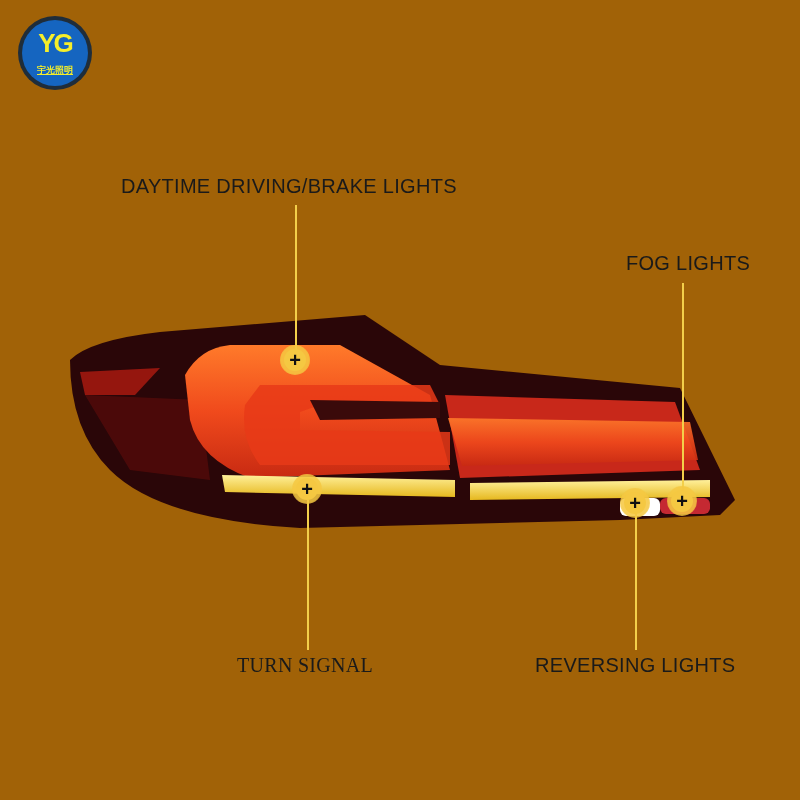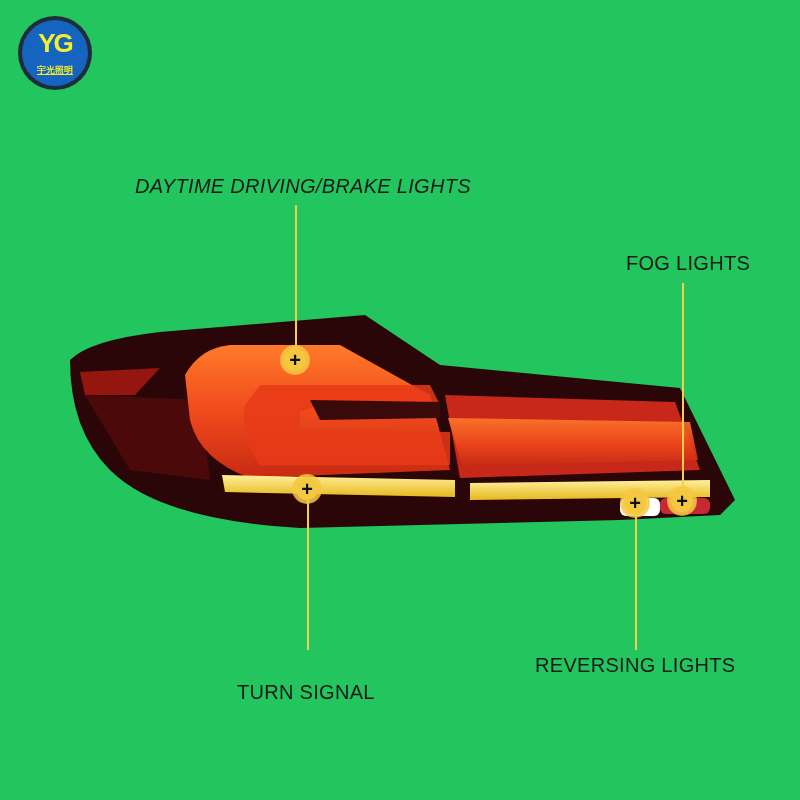--- a/index.html
+++ b/index.html
@@ -1,16 +1,16 @@
 <!DOCTYPE html>
 <html><head>
 <meta charset="utf-8">
 <style>
   html, body { margin: 0; padding: 0; background: #ffffff; }
-  .stage { position: relative; width: 800px; height: 800px; background: #22c55e; overflow: hidden; font-family: "Liberation Sans", sans-serif; }
+  .stage { position: relative; width: 800px; height: 800px; background: #a16207; overflow: hidden; font-family: "Liberation Sans", sans-serif; }
 
   .logo { position: absolute; left: 18px; top: 16px; width: 74px; height: 74px; border-radius: 50%; background: #1f2d3a; }
   .logo-inner { position: absolute; left: 4px; top: 4px; width: 66px; height: 66px; border-radius: 50%; background: #1565c0; }
   .logo-mark { position: absolute; left: 0; top: 8px; width: 66px; text-align: center; color: #f5ee2a; font-weight: bold; font-size: 26px; letter-spacing: -2px; }
   .logo-text { position: absolute; left: 0; top: 44px; width: 66px; text-align: center; color: #f5ee2a; font-size: 9px; font-weight: bold; text-decoration: underline; }
 
   .label { position: absolute; color: #1a1a1a; font-size: 20px; letter-spacing: 0.3px; white-space: nowrap; }
 
   .leader { position: absolute; width: 2px; background: #f3cf4a; }
 
@@ -73,18 +73,18 @@
   <div class="marker" style="left:671px; top:490px;">
       <span>+</span>
     </div>
   <div class="marker" style="left:296px; top:478px;">
       <span>+</span>
     </div>
   <div class="marker" style="left:624px; top:492px;">
       <span>+</span>
     </div>
 
-  <div class="label" style="left:135px; top:175px;font-style:italic;">DAYTIME DRIVING/BRAKE LIGHTS</div>
+  <div class="label" style="left:121px; top:175px;">DAYTIME DRIVING/BRAKE LIGHTS</div>
   <div class="label" style="left:618px; top:252px;margin-left:8px;">FOG LIGHTS</div>
-  <div class="label" style="left:237px; top:681px;">TURN SIGNAL</div>
+  <div class="label" style="left:237px; top:654px;font-family:Liberation Serif, serif;">TURN SIGNAL</div>
   <div class="label" style="left:535px; top:654px;text-align:right;">REVERSING LIGHTS</div>
 
 </div>
 
 </body></html>

